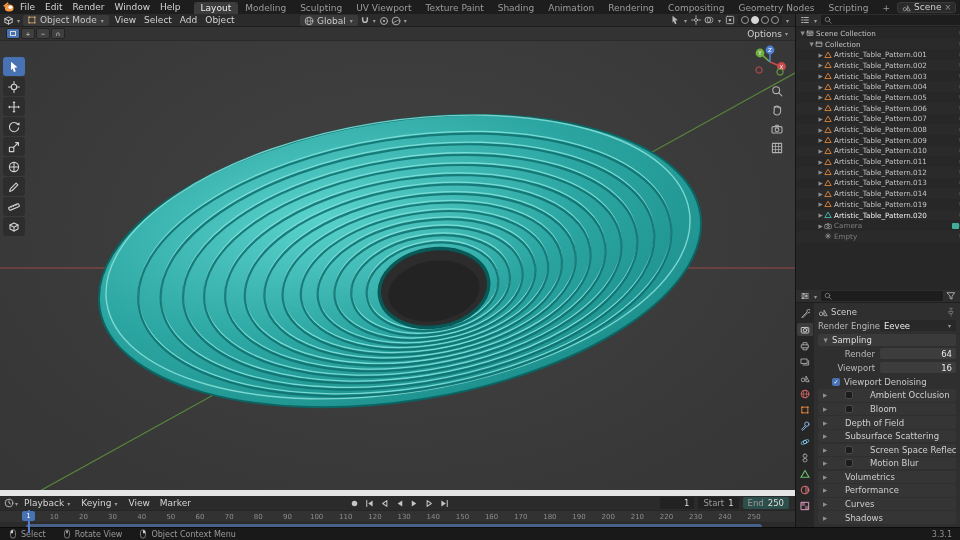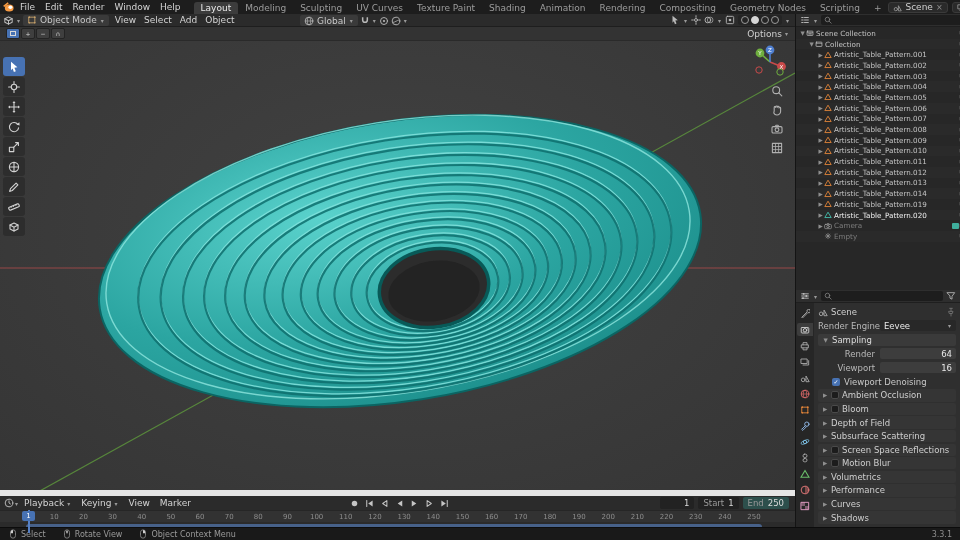--- a/index.html
+++ b/index.html
@@ -83,21 +83,21 @@
     padding:0 4px;color:#e8e8e8}
   .field.dd{background:#282828;justify-content:space-between}
   .field.num{justify-content:flex-end}
   .subpanel-head{height:12px;background:#3a3a3a;border-radius:2px;display:flex;align-items:center;
     gap:3px;padding:0 4px;color:#dcdcdc;margin-top:2px}
   .chk-row{display:flex;align-items:center;gap:4px;height:13px;padding-left:14px;color:#c8c8c8}
   .checkbox{width:8px;height:8px;border-radius:2px;background:#4772b3;display:inline-flex;
     align-items:center;justify-content:center;color:#fff;font-size:6px;flex:none}
   .checkbox.off{background:#1c1c1c;border:1px solid #4a4a4a;color:transparent}
   .sect{height:12.4px;background:#353535;border-radius:2px;margin-top:1.2px;display:flex;
-    align-items:center;gap:3px;padding:0 4px;color:#cfcfcf;white-space:nowrap;overflow:hidden}
+    align-items:center;gap:17px;padding:0 4px;color:#cfcfcf;white-space:nowrap;overflow:hidden}
   .sect .ol-arrow{width:6px}
   
   #timeline{position:absolute;left:0;top:490px;width:795px;height:37px;background:#2b2b2b;border-top:6px solid #e5e5e5}
   .tl-header{height:14px;display:flex;align-items:center;font-size:9px;padding:0 4px;position:relative}
   #tl-menus{display:flex}
   #tl-menus .menu{padding:0 5px;color:#d4d4d4;display:flex;align-items:center;gap:2px}
   .transport{position:absolute;left:348px;top:0;height:14px;display:flex;align-items:center;gap:2px}
   .tbtn{width:13px;height:12px;display:flex;align-items:center;justify-content:center;border-radius:2px}
   .tl-fields{position:absolute;right:6px;top:1px;display:flex;gap:4px;font-size:8.5px}
   .tl-field{background:#222;border-radius:2px;height:12px;display:flex;align-items:center;
@@ -126,21 +126,21 @@
         <ellipse cx="6.2" cy="7" rx="4.4" ry="3.6" fill="#f79a42"></ellipse>
         <ellipse cx="7.4" cy="6.2" rx="2" ry="1.7" fill="#ffffff"></ellipse>
         <path d="M.7 5.4L5.2 1.9" stroke="#f79a42" stroke-width="1.6" fill="none"></path>
       </svg>
     </span>
   <div id="topbar-menus"><span class="menu">File</span><span class="menu">Edit</span><span class="menu">Render</span><span class="menu">Window</span><span class="menu">Help</span></div>
   <div id="workspace-tabs">
       <span class="ws-tab active">Layout</span>
       <span class="ws-tab">Modeling</span>
       <span class="ws-tab">Sculpting</span>
-      <span class="ws-tab">UV Curves</span>
+      <span class="ws-tab">UV Viewport</span>
       <span class="ws-tab">Texture Paint</span>
       <span class="ws-tab">Shading</span>
       <span class="ws-tab">Animation</span>
       <span class="ws-tab">Rendering</span>
       <span class="ws-tab">Compositing</span>
       <span class="ws-tab">Geometry Nodes</span>
       <span class="ws-tab">Scripting</span>
       <span class="ws-tab">+</span>
     </div>
   <div class="topbar-right">

